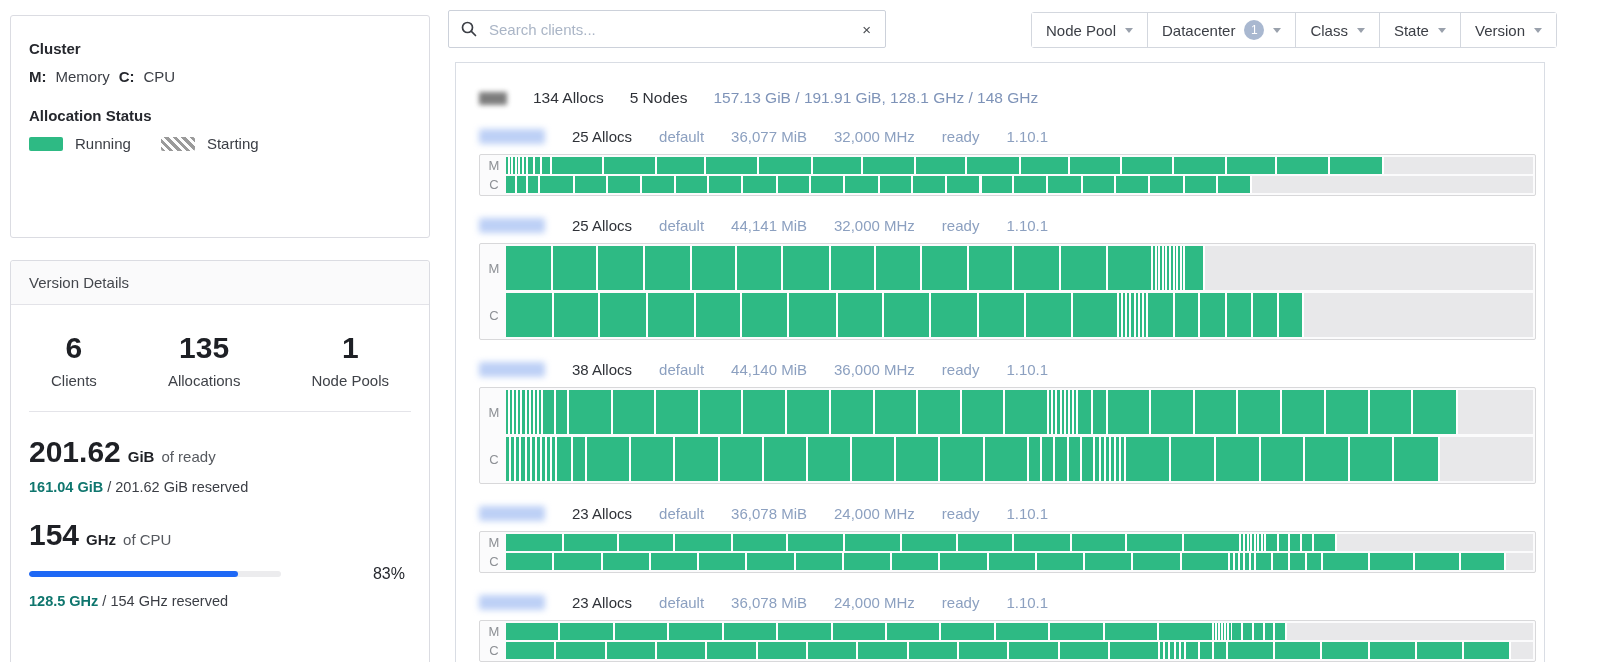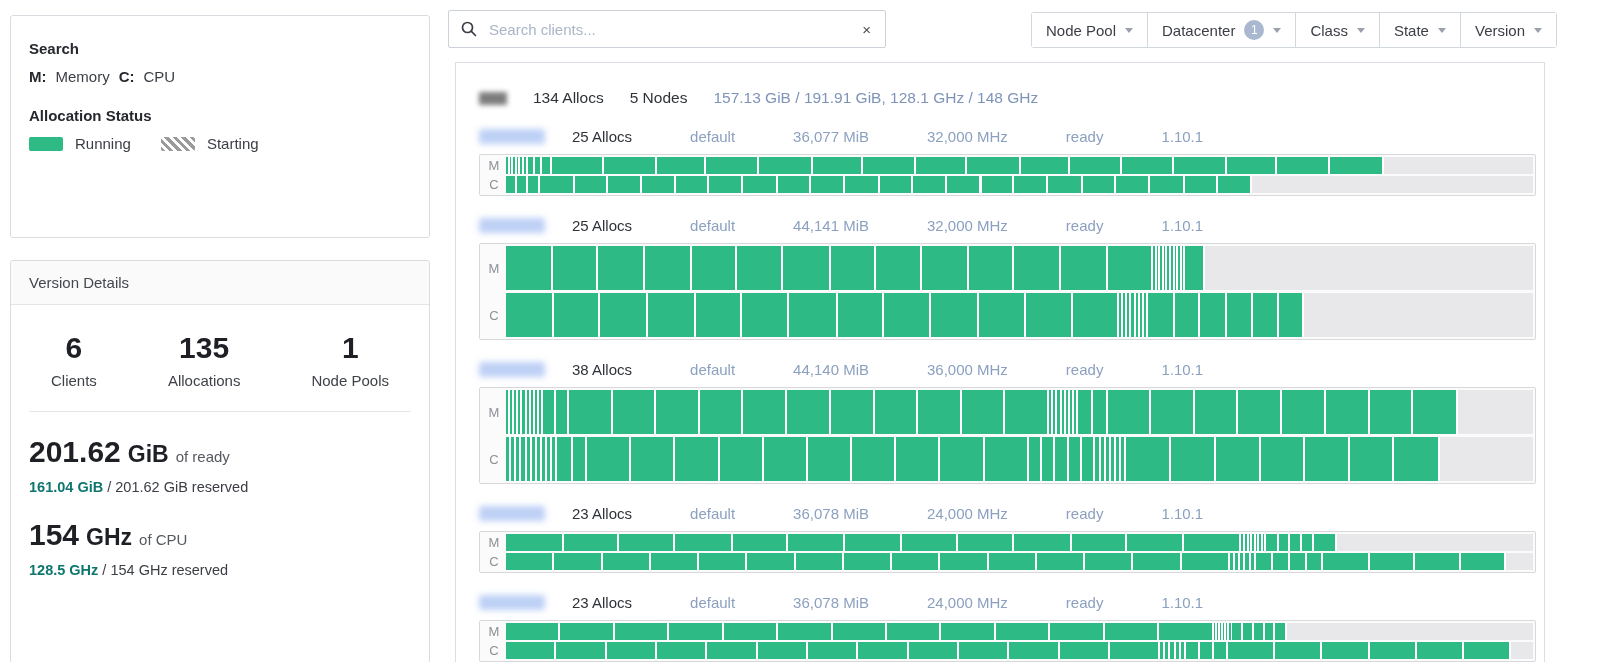--- a/index.html
+++ b/index.html
@@ -26,21 +26,21 @@
   .swatch-running{background:var(--running-green);}
   .swatch-starting{background:repeating-linear-gradient(45deg,#9a9a9a 0 3px,#fdfdfd 3px 6px);margin-left:18px;}
   
   .stats-row{display:flex;justify-content:space-between;padding:26px 40px 0 40px;text-align:center;}
   .stat-value{font-size:30px;font-weight:bold;color:#1e2025;}
   .stat-label{font-size:15px;color:#3f4248;margin-top:7px;}
   .divider{border-bottom:1px solid #e4e4e9;margin:22px 18px 0;}
   .metric-block{padding:23px 18px 0;}
   .metric-headline{display:flex;align-items:baseline;gap:7px;}
   .metric-value{font-size:30px;font-weight:bold;color:#1e2025;}
-  .metric-unit{font-size:23px;font-weight:bold;color:#1e2025;}
+  .metric-unit{font-size:15px;font-weight:bold;color:#1e2025;}
   .metric-suffix{font-size:15px;color:#56595f;}
   .progress-row{display:flex;align-items:center;margin-top:13px;}
   .progress-track{width:252px;height:6px;border-radius:3px;background:#ececee;overflow:hidden;}
   .progress-fill{height:100%;border-radius:3px;}
   .progress-fill.mem{background:var(--memory-red);}
   .progress-fill.cpu{background:var(--cpu-blue);}
   .progress-pct{margin-left:auto;font-size:16px;color:#26282e;padding-right:6px;}
   .progress-detail{margin-top:10px;font-size:14.5px;color:#3b3e45;}
   .progress-detail b{color:#0f766e;}
   
@@ -61,39 +61,39 @@
   
   .main-panel{position:absolute;left:455px;top:62px;width:1090px;height:620px;box-sizing:border-box;
     background:#fff;border:1px solid #d9dde4;padding:26px 8px 0 23px;}
   .summary-row{display:flex;align-items:center;gap:26px;font-size:15.5px;}
   .dc-blur{width:28px;height:13px;background:#5c5c5c;opacity:.8;border-radius:1px;filter:blur(2.5px);}
   .sum-dark{color:#2f3238;}
   .sum-stats{color:#7e93b8;}
   .node-header{display:flex;align-items:center;gap:27px;font-size:15px;margin:21px 0 9px;}
   .name-blur{width:66px;height:15px;border-radius:2px;background:#bdd0f6;filter:blur(3px);cursor:pointer;}
   .n-allocs{color:#2f3238;}
-  .n-meta{color:var(--meta-blue-gray);margin-left:31px;}
+  .n-meta{color:var(--meta-blue-gray);}
   .bar-block{border:1px solid #d8d8da;background:#fbfbfc;border-radius:2px;padding:2px;}
   .bar-row{display:flex;align-items:stretch;}
   .bar-row + .bar-row{margin-top:2px;}
   .small .bar-row{height:17px;}
   .large .bar-row{height:44px;}
   .large .bar-row + .bar-row{margin-top:3px;}
   .bar-label{width:24px;display:flex;align-items:center;justify-content:center;font-size:13px;color:#8d9095;flex:none;}
   .bar-track{flex:1;position:relative;background:#e8e8ea;overflow:hidden;}
   .fill-bg{position:absolute;top:0;bottom:0;left:0;background:#fff;}
   .seg{position:absolute;top:0;bottom:0;background:var(--running-green);min-width:1.5px;}
   .mag-icon{flex:none;display:block;}
 </style>
 </head>
 <body style="--running-green: #2eba84; --badge-orange: #f7941d; --memory-red: #c2402f; --cpu-blue: #1e68f5; --meta-blue-gray: #8ca0c0;">
 
 <div class="card" id="legend-card">
   <div class="legend-body">
-    <div class="sec-title">Search</div>
+    <div class="sec-title">Cluster</div>
     <div class="metrics-line">
       <b>M:</b>
       <span>Memory</span>
       <b>C:</b>
       <span>CPU</span>
     </div>
     <div class="sec-title" style="margin-top:22px;">Allocation Status</div>
     <div class="status-line">
       <span class="swatch swatch-running"></span>
       <span>Running</span>
@@ -132,20 +132,26 @@
     <div class="progress-detail">
       <b>161.04 GiB</b><span> / 201.62 GiB reserved</span>
     </div>
   </div>
 
   <div class="metric-block">
     <div class="metric-headline">
       <span class="metric-value">154</span>
       <span class="metric-unit">GHz</span>
       <span class="metric-suffix">of CPU</span>
+    </div>
+    <div class="progress-row">
+      <div class="progress-track">
+        <div class="progress-fill cpu" style="width: 83%;"></div>
+      </div>
+      <span class="progress-pct">83%</span>
     </div>
     <div class="progress-detail">
       <b>128.5 GHz</b><span> / 154 GHz reserved</span>
     </div>
   </div>
 </div>
 
 <div class="search-bar">
   <svg class="mag-icon" width="16" height="16" viewBox="0 0 16 16">
     <circle cx="6.5" cy="6.5" r="5" fill="none" stroke="#3b3e45" stroke-width="1.7"></circle>

